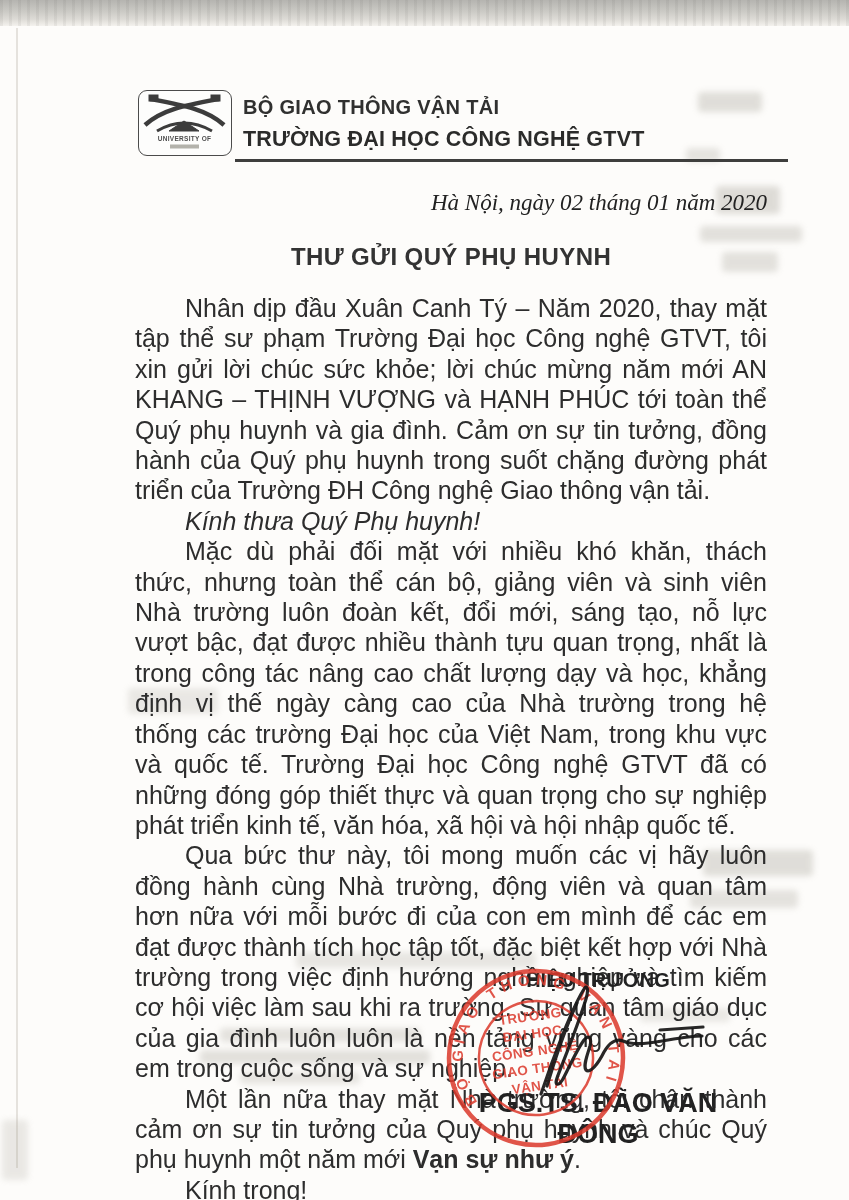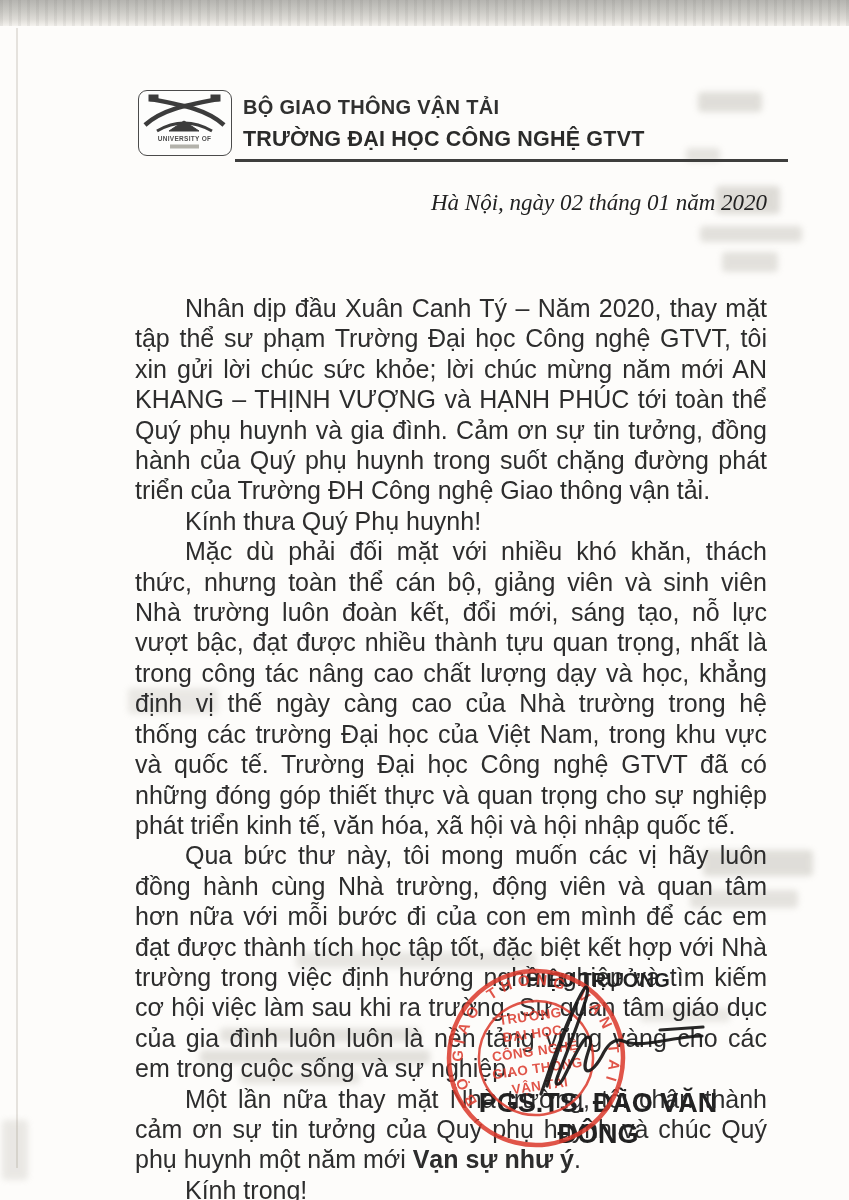--- a/index.html
+++ b/index.html
@@ -46,21 +46,21 @@
   }
   .title{
     position:absolute;left:135px;top:243px;width:632px;text-align:center;
     font-size:24px;font-weight:700;letter-spacing:.4px;color:#333;
   }
   .body{
     position:absolute;left:135px;top:293px;width:632px;
     font-size:25px;line-height:30.4px;text-align:justify;color:#2d2d2d;
   }
   .body p{margin:0;text-indent:50px;}
-  .body p.ital{text-align:left;}
+  .body p.ital{font-style:italic;text-align:left;}
   .body p.closing{text-align:left;}
   .sig-role{
     position:absolute;left:448px;top:969px;width:300px;text-align:center;
     font-size:20px;font-weight:700;color:#222;
   }
   .sig-name{
     position:absolute;left:448px;top:1088px;width:300px;text-align:center;
     font-size:27px;font-weight:700;color:#222;
   }
   svg.overlay{position:absolute;left:0;top:0;pointer-events:none;}
@@ -113,20 +113,21 @@
       <text x="45.5" y="50" class="logo-caption">UNIVERSITY OF</text>
       <rect x="31" y="53.5" width="29" height="4" fill="#9a9890" opacity=".75"></rect>
     </svg>
   </div>
 
   <div class="ministry">BỘ GIAO THÔNG VẬN TẢI</div>
   <div class="school">TRƯỜNG ĐẠI HỌC CÔNG NGHỆ GTVT</div>
   <div class="rule"></div>
   <div class="date">Hà Nội, ngày 02 tháng 01 năm 2020</div>
 
+  <div class="title">THƯ GỬI QUÝ PHỤ HUYNH</div>
   <div class="body">
     <p>Nhân dịp đầu Xuân Canh Tý – Năm 2020, thay mặt tập thể sư phạm Trường Đại học Công nghệ GTVT, tôi xin gửi lời chúc sức khỏe; lời chúc mừng năm mới AN KHANG – THỊNH VƯỢNG và HẠNH PHÚC tới toàn thể Quý phụ huynh và gia đình. Cảm ơn sự tin tưởng, đồng hành của Quý phụ huynh trong suốt chặng đường phát triển của Trường ĐH Công nghệ Giao thông vận tải.</p>
     <p class="ital">Kính thưa Quý Phụ huynh!</p>
     <p>Mặc dù phải đối mặt với nhiều khó khăn, thách thức, nhưng toàn thể cán bộ, giảng viên và sinh viên Nhà trường luôn đoàn kết, đổi mới, sáng tạo, nỗ lực vượt bậc, đạt được nhiều thành tựu quan trọng, nhất là trong công tác nâng cao chất lượng dạy và học, khẳng định vị thế ngày càng cao của Nhà trường trong hệ thống các trường Đại học của Việt Nam, trong khu vực và quốc tế. Trường Đại học Công nghệ GTVT đã có những đóng góp thiết thực và quan trọng cho sự nghiệp phát triển kinh tế, văn hóa, xã hội và hội nhập quốc tế.</p>
     <p>Qua bức thư này, tôi mong muốn các vị hãy luôn đồng hành cùng Nhà trường, động viên và quan tâm hơn nữa với mỗi bước đi của con em mình để các em đạt được thành tích học tập tốt, đặc biệt kết hợp với Nhà trường trong việc định hướng nghề nghiệp và tìm kiếm cơ hội việc làm sau khi ra trường. Sự quan tâm giáo dục của gia đình luôn luôn là nền tảng vững vàng cho các em trong cuộc sống và sự nghiệp.</p>
     <p><span>Một lần nữa thay mặt Nhà trường, tôi chân thành cảm ơn sự tin tưởng của Quý phụ huynh và chúc Quý phụ huynh một năm mới </span><strong>Vạn sự như ý</strong><span>.</span></p>
     <p class="closing">Kính trọng!</p>
   </div>
 
   <div class="sig-role">HIỆU TRƯỞNG</div>

